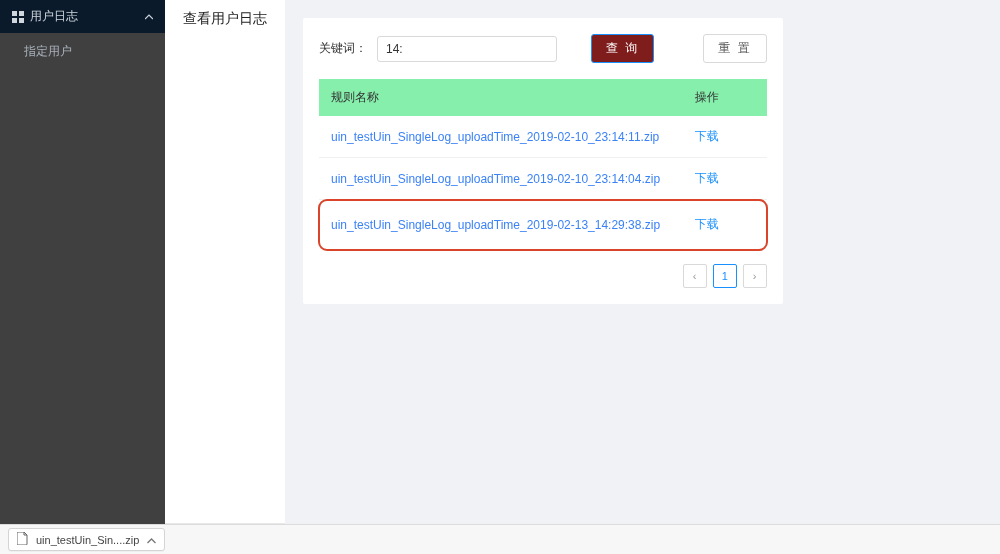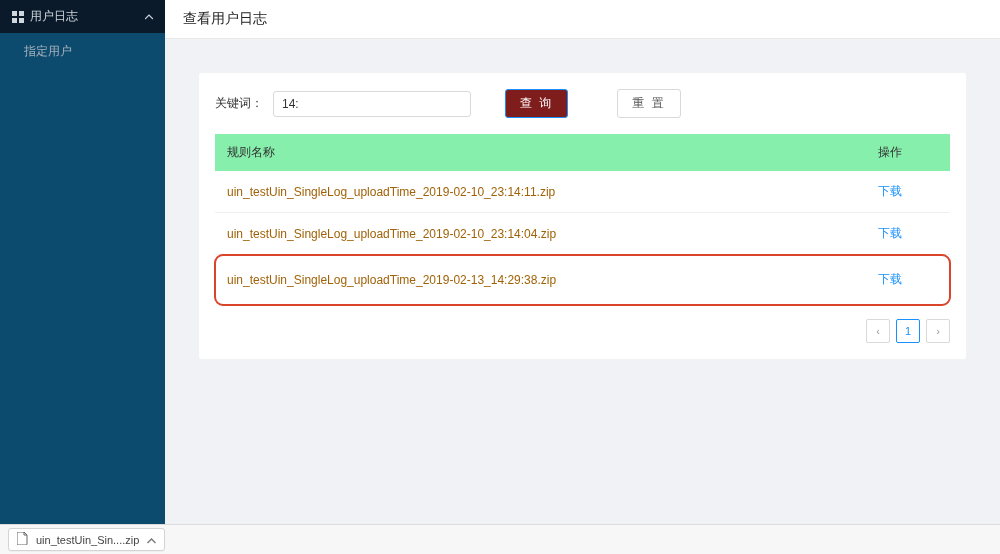--- a/index.html
+++ b/index.html
@@ -13,21 +13,21 @@
       overflow: hidden;
       position: relative;
     }
     .app {
       display: flex;
       width: 100%;
       height: 524px;
     }
     .sidebar {
       width: 165px;
-      background: #0c4a6e;
+      background: #404040;
       color: #cfd6dd;
       flex-shrink: 0;
     }
     .sidebar-header {
       display: flex;
       align-items: center;
       padding: 8px 12px;
       font-size: 12px;
       cursor: pointer;
       background: #0b1a2b;
@@ -43,31 +43,31 @@
     }
     .sidebar-item.active {
       background: #1890ff;
       color: #fff;
     }
     .main {
       flex: 1;
       background: #f0f2f5;
       overflow: hidden;
       display: flex;
-      flex-direction: column;
+      flex-direction: row;
     }
     .page-header {
       background: #fff;
       padding: 10px 18px;
       font-size: 14px;
       color: #222;
       border-bottom: 1px solid #e8e8e8;
     }
     .content-wrap {
-      padding: 34px;
+      padding: 18px;
     }
     .card {
       background: #fff;
       border-radius: 2px;
       padding: 16px;
     }
     .filter-row {
       display: flex;
       align-items: center;
       gap: 10px;
@@ -75,21 +75,21 @@
     }
     .filter-label {
       font-size: 12px;
       color: #333;
     }
     .text-input {
       border: 1px solid #d9d9d9;
       border-radius: 3px;
       padding: 5px 8px;
       font-size: 12px;
-      width: 198px;
+      width: 180px;
       color: #333;
     }
     .btn {
       border-radius: 3px;
       padding: 5px 14px;
       font-size: 12px;
       cursor: pointer;
       letter-spacing: 2px;
       margin-left: 39px;
     }
@@ -118,21 +118,21 @@
     .col-name { flex: 1; }
     .col-action { width: 60px; font-family: Liberation Serif, serif; }
     .tbody {}
     .trow {
       display: flex;
       padding: 12px;
       font-size: 12px;
       border-bottom: 1px solid #f0f0f0;
       align-items: center;
     }
-    .trow .col-name { color: #a16207; }
+    .trow .col-name { color: #3b82f6; }
     .trow .col-action a {
       color: #1890ff;
       text-decoration: none;
       cursor: pointer;
       margin-top: 44px;
     }
     .trow.highlighted {
       outline: 2px solid #d9442a;
       outline-offset: -1px;
       border-radius: 8px;

